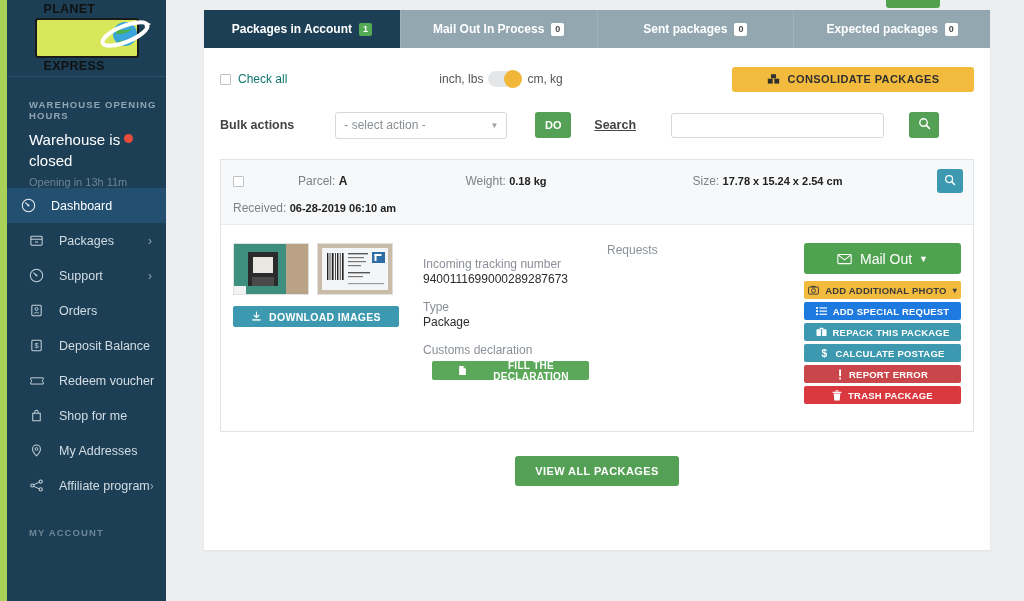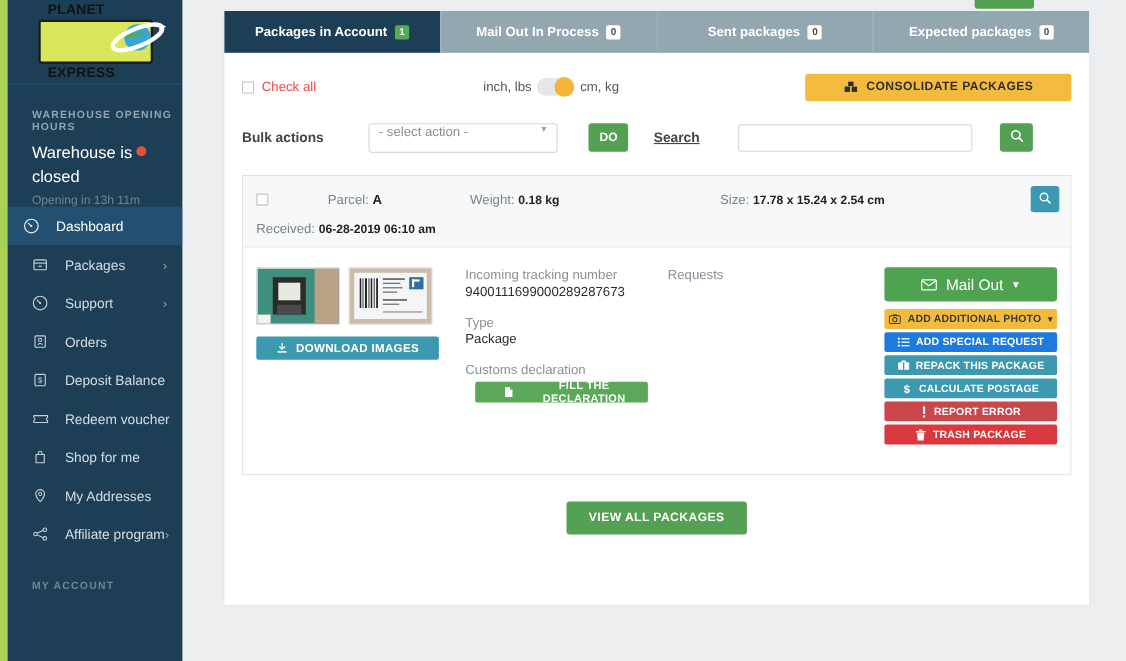--- a/index.html
+++ b/index.html
@@ -144,21 +144,21 @@
   .tb-row1 {
     display: flex; align-items: center;
     height: 30px;
   }
   .chk {
     width: 11px; height: 11px;
     border: 1px solid #bdc3c7; background: #fff;
     border-radius: 1px; margin-right: 7px;
     display: inline-block; cursor: pointer;
   }
-  .check-all-wrap { display: flex; align-items: center; color: #ef4444; font-size: 12px; text-align: right; }
+  .check-all-wrap { display: flex; align-items: center; color: #0f766e; font-size: 12px; text-align: right; }
   .unit-wrap {
     display: flex; align-items: center;
     margin-left: 152px;
     color: #555; font-size: 12px;
   }
   .toggle {
     width: 34px; height: 16px;
     background: #e4e6e8; border-radius: 9px;
     margin: 0 5px; position: relative; cursor: pointer;
   }
@@ -182,21 +182,21 @@
   .tb-row2 {
     display: flex; align-items: center;
     margin-top: 16px; height: 30px;
   }
   .tb-label { color: #444; font-size: 12.5px; font-weight: bold; }
   .select-box {
     margin-left: 41px;
     width: 172px; height: 27px;
     border: 1px solid #d5d8dc; background: #fff;
     border-radius: 3px;
-    display: flex; align-items: flex-start;
+    display: flex; align-items: center;
     padding: 0 8px;
     color: #8a8f94; font-size: 12px;
     cursor: pointer;
   }
   .select-box .caret { margin-left: auto; color: #9aa0a6; font-size: 8px; }
   .do-btn {
     margin-left: 28px;
     width: 36px; height: 26px;
     background: #54a054; color: #fff;
     font-size: 11px; font-weight: bold;
@@ -233,21 +233,21 @@
     padding: 9px 10px 9px 12px;
   }
   .pkg-head-row {
     display: flex; align-items: center;
     min-height: 22px;
   }
   .pkg-head .chk { margin-right: 0; }
   .hcell { color: #7c8289; font-size: 12px; }
   .hcell b { color: #222; font-weight: bold; }
   .hcell.parcel { margin-left: 54px; }
-  .hcell.weight { margin-left: 80px; }
+  .hcell.weight { margin-left: 118px; }
   .hcell.weight b { font-size: 11px; }
   .hcell.size { margin-left: 146px; }
   .hcell.size b { font-size: 11px; }
   .magnify-btn {
     margin-left: auto;
     width: 26px; height: 24px;
     background: #3c99b0; border: none; border-radius: 3px;
     cursor: pointer;
     display: flex; align-items: center; justify-content: center;
   }
@@ -276,21 +276,21 @@
     font-size: 10.5px; font-weight: bold; letter-spacing: .3px;
     display: flex; align-items: center; justify-content: center;
     border: none; border-radius: 2px; cursor: pointer;
     font-family: "Liberation Sans", sans-serif;
   }
   .dl-btn .bi { margin-right: 7px; display: flex; }
 
   .details { width: 182px; margin-left: 22px; }
   .d-label { color: #8a9097; font-size: 12px; margin-bottom: 1px; }
   .d-value { color: #2c2c2c; font-size: 12px; }
-  .d-group { margin-bottom: 14px; }
+  .d-group { margin-bottom: 14px; margin-top: 14px; }
   .fill-decl-btn {
     margin-top: 4px;
     width: 157px; height: 19px;
     background: #5ba85b; color: #fff;
     font-size: 10px; font-weight: bold; letter-spacing: .3px;
     display: flex; align-items: center; justify-content: center;
     border: none; border-radius: 2px; cursor: pointer;
     margin-left: 9px;
     font-family: "Liberation Sans", sans-serif;
     padding-left: 26px;

